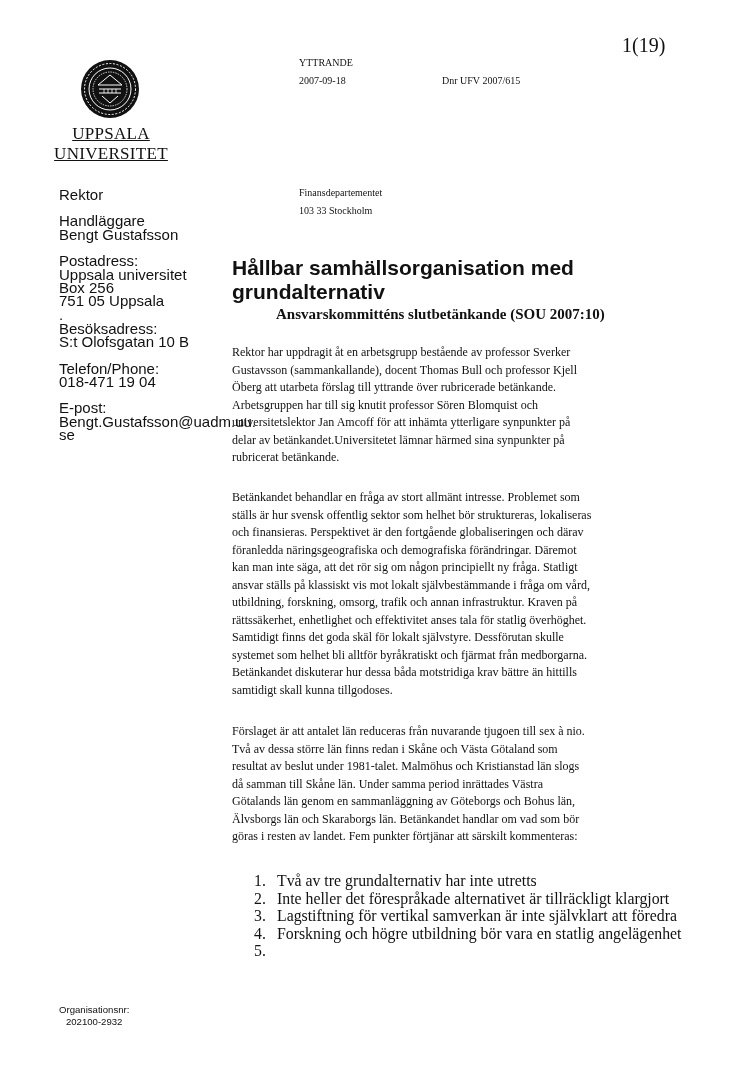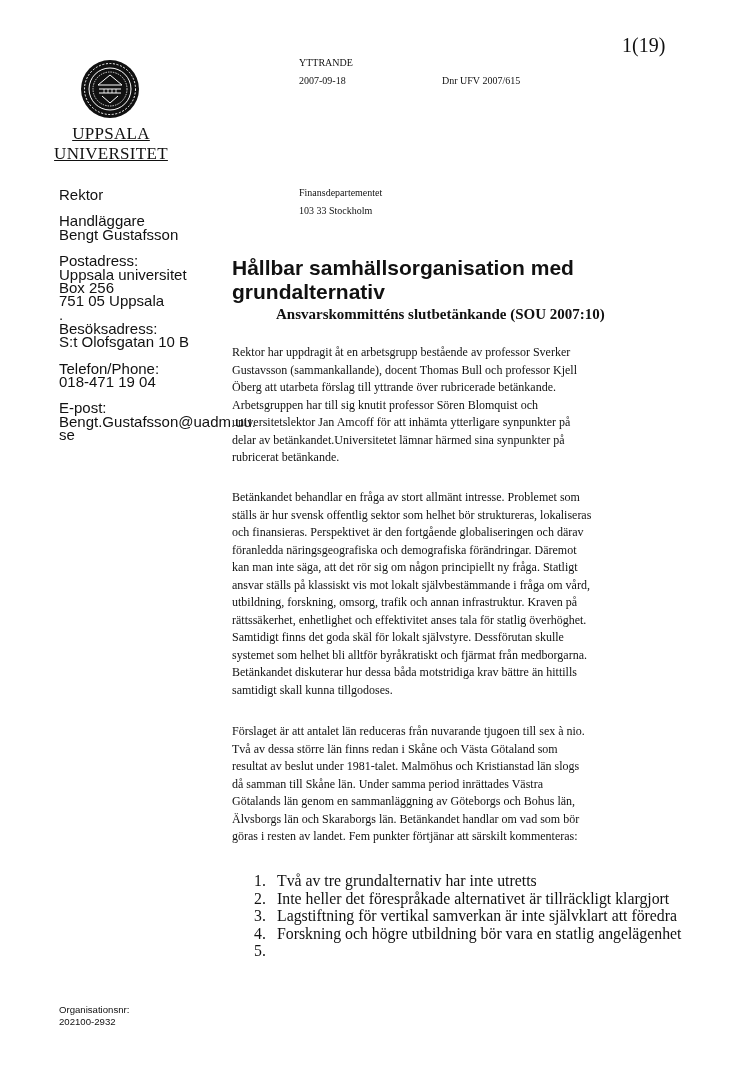--- a/index.html
+++ b/index.html
@@ -14,21 +14,21 @@
     #header-block .row { display: flex; }
     #header-block .date { width: 143px; }
 
     #logo { left: 80px; top: 59px; width: 60px; height: 60px; }
     #uni-name { left: 50px; top: 124px; width: 122px; text-align: center; font-size: 17px; line-height: 20px; letter-spacing: 0.3px; text-decoration: underline; }
 
     #sidebar { left: 59px; top: 188px; width: 160px; font-size: 15px; line-height: 13.4px; }
     #sidebar .grp { margin-bottom: 13px; }
     #sidebar .dot { line-height: 6px; height: 6px; }
 
-    #org-nr { left: 59px; top: 1004px; font-size: 9.6px; line-height: 12px; }
+    #org-nr { left: 59px; top: 1004px; font-size: 9.6px; line-height: 12px; text-align: center; }
 
     #recipient { left: 299px; top: 184px; font-size: 10px; line-height: 18px; }
 
     #title { left: 232px; top: 256px; font-size: 21px; line-height: 24px; font-weight: bold; }
     #subtitle { left: 232px; top: 306px; font-size: 15px; font-weight: bold; margin-left: 44px; }
 
     .para { left: 232px; width: 500px; font-size: 12px; line-height: 17.5px; }
     #para-1 { top: 344px; }
     #para-2 { top: 489px; }
     #para-3 { top: 723px; }

